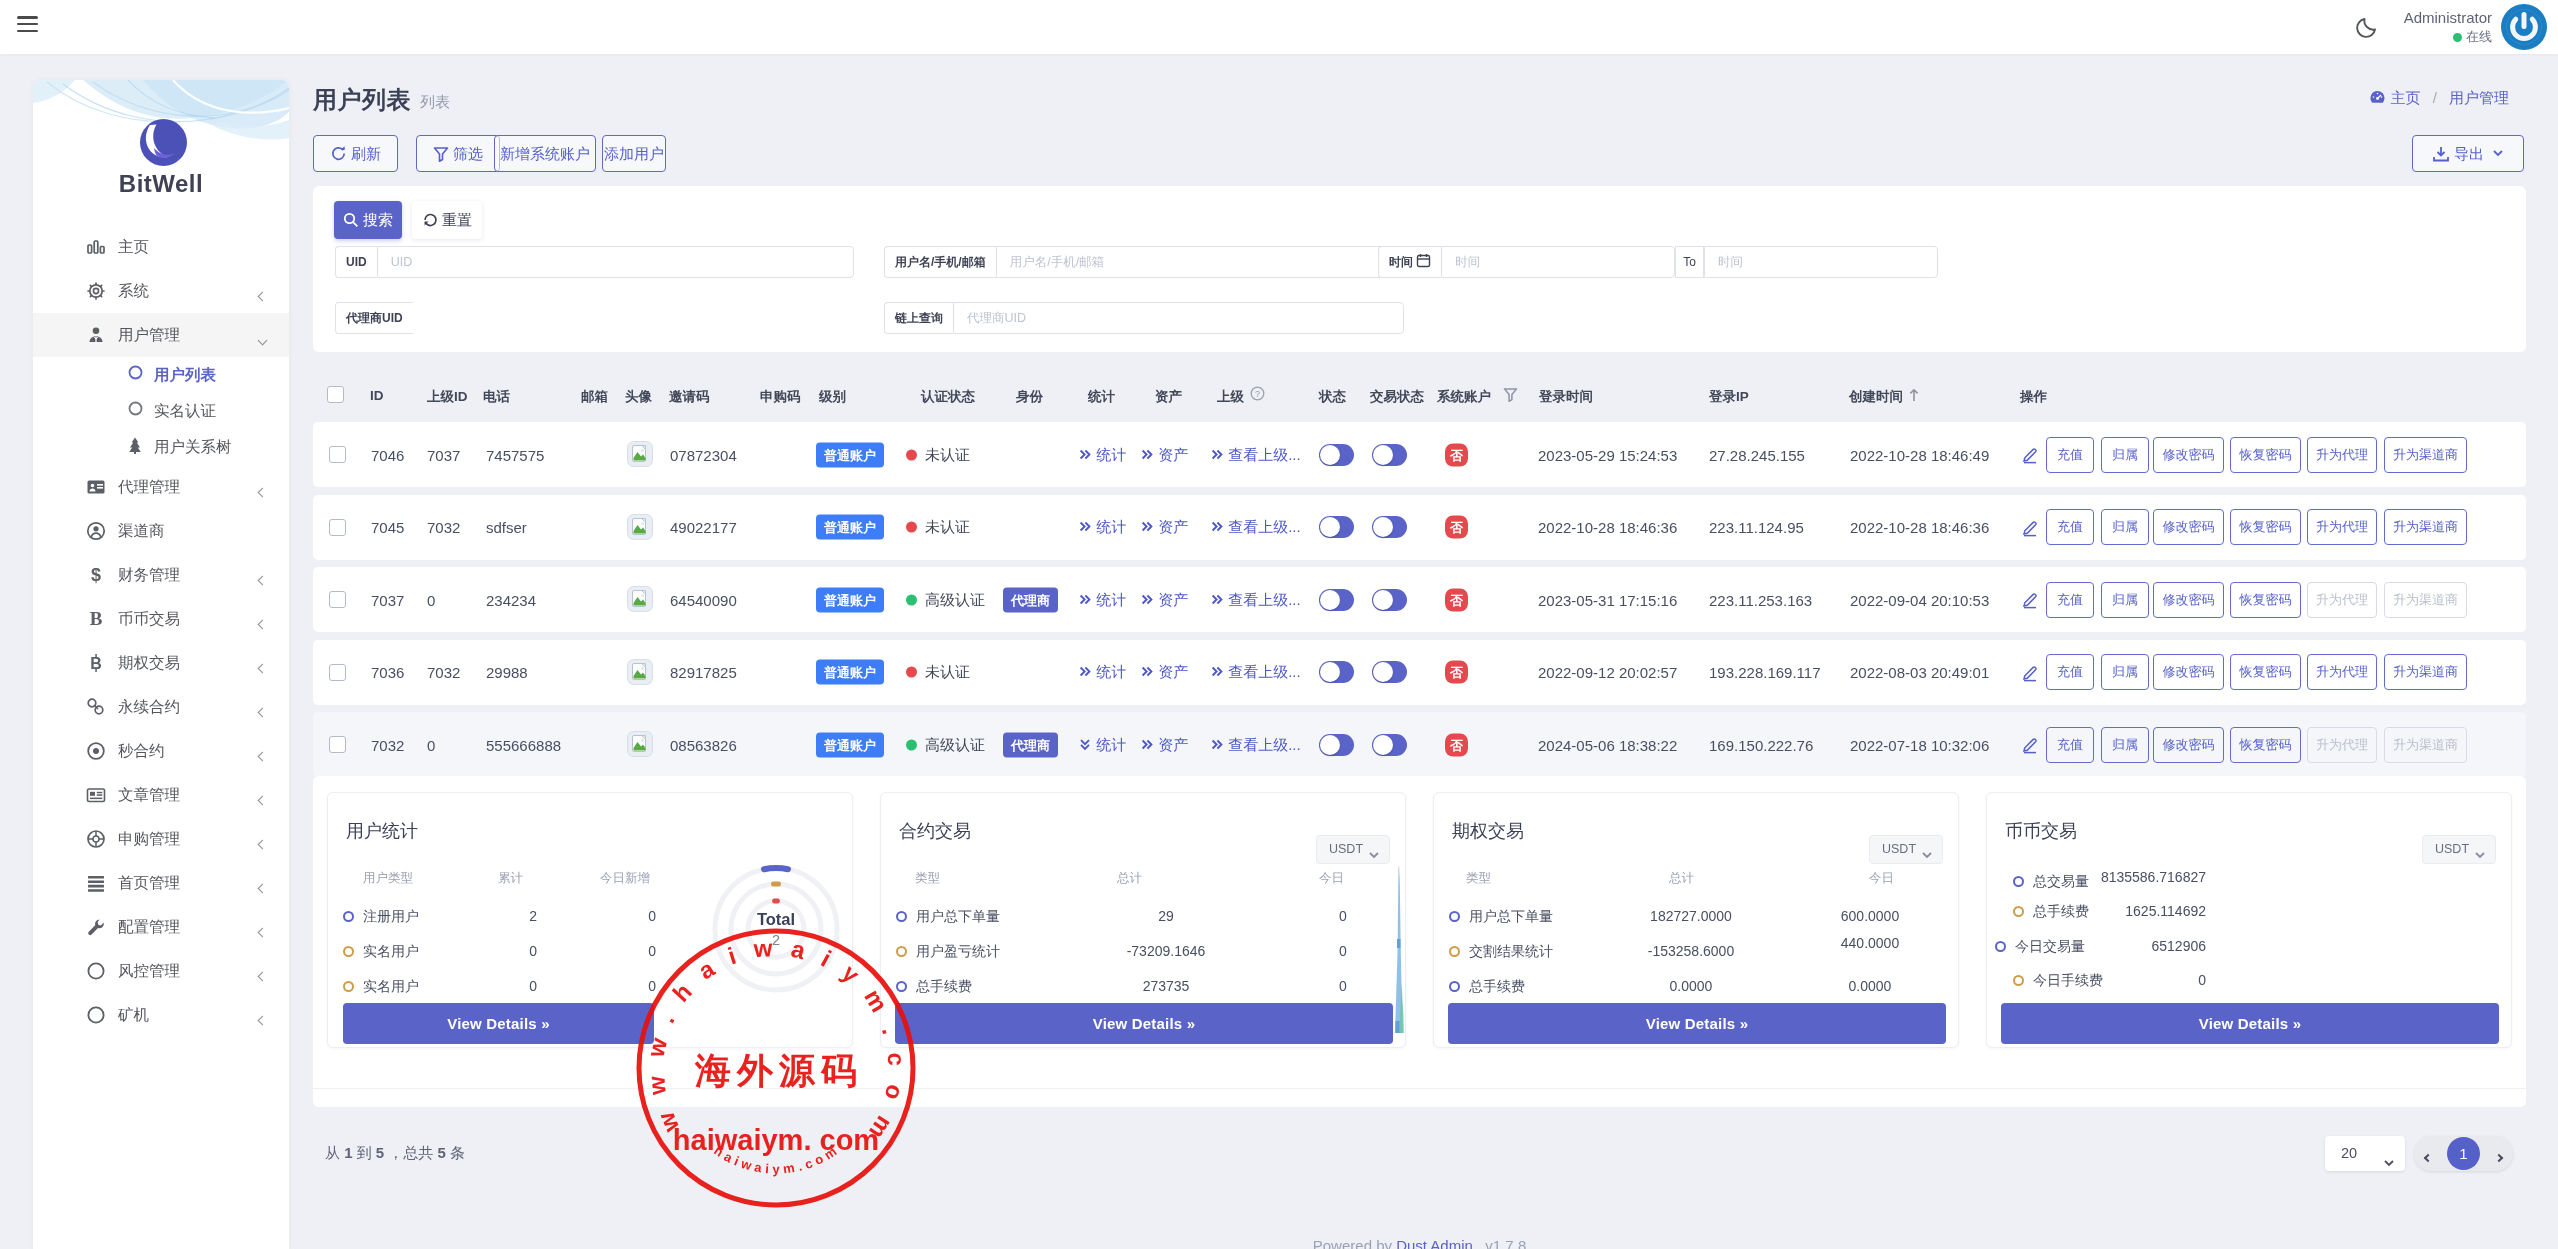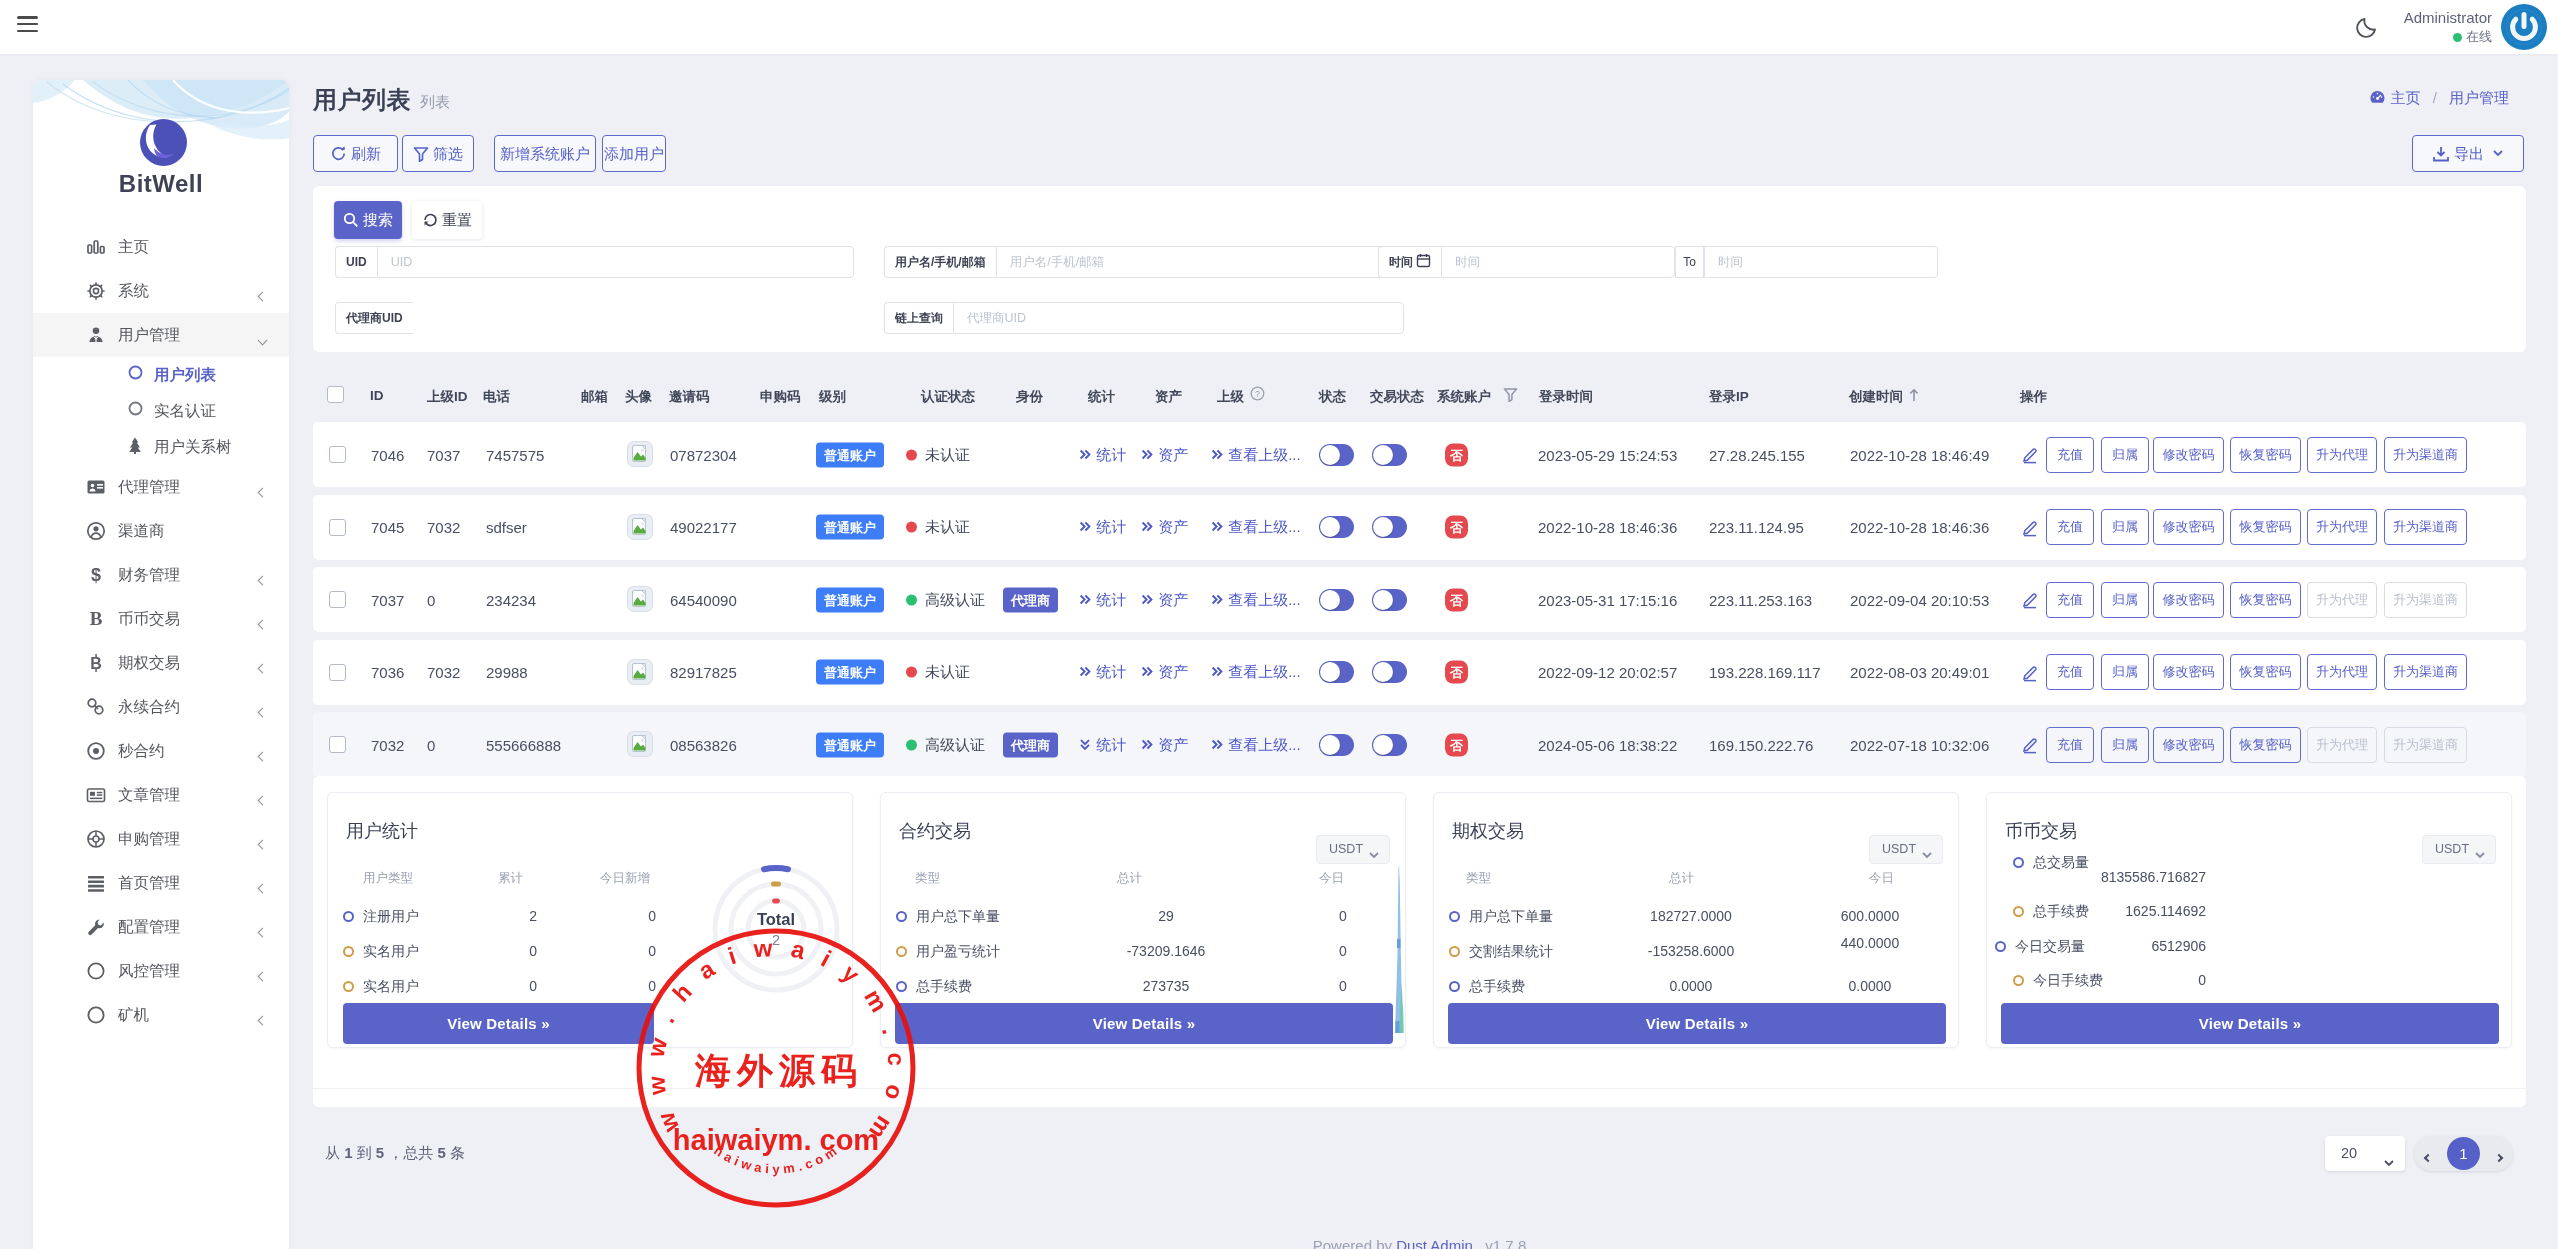--- a/index.html
+++ b/index.html
@@ -289,21 +289,21 @@
         <circle cx="8.5" cy="9.5" r="1.4" fill="#fff"></circle>
         <path d="M8.5 9.5L12 6" stroke="#fff" stroke-width="1.2"></path>
         <circle cx="4.5" cy="8" r="0.8" fill="#fff"></circle>
         <circle cx="8.5" cy="4.5" r="0.8" fill="#fff"></circle>
         <circle cx="12.5" cy="8" r="0.8" fill="#fff"></circle>
       </svg></span> 主页 <span class="sep">/</span> <span style="color:#5a62c8">用户管理</span></div>
 <div class="obtn" style="left:313px;top:135px;width:85px"><span style="vertical-align:-3px;display:inline-block"><svg width="17" height="17" viewBox="0 0 17 17" style="">
         <path d="M14.2 8.5a5.7 5.7 0 1 1-1.7-4l1.7-1.7" fill="none" stroke="#5660c9" stroke-width="1.7"></path>
         <path d="M14.6 1.2v3.9h-3.9z" fill="#5660c9"></path>
       </svg></span> 刷新</div>
-<div class="obtn" style="left:402px;top:135px;width:72px"><span style="vertical-align:-3px;display:inline-block"><svg width="16" height="16" viewBox="0 0 16 16" style="">
+<div class="obtn" style="left:416px;top:135px;width:84px"><span style="vertical-align:-3px;display:inline-block"><svg width="16" height="16" viewBox="0 0 16 16" style="">
         <path d="M1.5 2h13l-5 6v5.5l-3 1.8V8z" fill="none" stroke="#5660c9" stroke-width="1.6" stroke-linejoin="round" transform="scale(1.0)"></path>
       </svg></span> 筛选</div>
 <div class="obtn" style="left:494px;top:135px;width:102px">新增系统账户</div>
 <div class="obtn" style="left:602px;top:135px;width:64px">添加用户</div>
 <div class="obtn" style="left:2412px;top:135px;width:112px"><span style="vertical-align:-4px;display:inline-block"><svg width="18" height="18" viewBox="0 0 18 18" style="">
         <path d="M9 2v8M5.5 7L9 10.5 12.5 7" fill="none" stroke="#5660c9" stroke-width="1.8"></path>
         <path d="M2 12v3.5h14V12" fill="none" stroke="#5660c9" stroke-width="1.8"></path>
       </svg></span> 导出 &nbsp;<span style="vertical-align:0px;display:inline-block"><svg width="12" height="12" viewBox="0 0 12 12" style="">
         <path d="M2 4l4 4 4-4" fill="none" stroke="#5660c9" stroke-width="1.8"></path>
       </svg></span></div>
@@ -702,21 +702,21 @@
 <div class="srow" style="left:15px;top:185px"><span class="mk" style="border-color:#5a64c8"></span>总手续费</div>
 <div class="srow" style="left:97px;top:185px;width:320px;text-align:center">0.0000</div>
 <div class="srow" style="left:356px;top:185px;width:160px;text-align:center">0.0000</div>
 <div class="vd" style="left:14px;top:210px;width:498px">View Details <span style="font-size:15px">»</span></div>
 </div>
 <div class="scard" style="left:1673px">
       <div class="ttl">币币交易</div>
       <div class="usdt" style="left:435px;top:42px">USDT <span style="position:absolute;right:9px;top:8px"><svg width="12" height="12" viewBox="0 0 12 12" style="">
             <path d="M2 4l4 4 4-4" fill="none" stroke="#878da0" stroke-width="1.8"></path>
           </svg></span></div>
-<div class="srow" style="left:26px;top:61px"><span class="mk" style="border-color:#5a64c8"></span>总交易量</div>
+<div class="srow" style="left:26px;top:80px"><span class="mk" style="border-color:#5a64c8"></span>总交易量</div>
 <div class="srow" style="left:99px;top:76px;width:120px;text-align:right">8135586.716827</div>
 <div class="srow" style="left:26px;top:110px"><span class="mk" style="border-color:#cf9c4a"></span>总手续费</div>
 <div class="srow" style="left:99px;top:110px;width:120px;text-align:right">1625.114692</div>
 <div class="srow" style="left:8px;top:145px"><span class="mk" style="border-color:#5a64c8"></span>今日交易量</div>
 <div class="srow" style="left:99px;top:145px;width:120px;text-align:right">6512906</div>
 <div class="srow" style="left:26px;top:179px"><span class="mk" style="border-color:#cf9c4a"></span>今日手续费</div>
 <div class="srow" style="left:99px;top:179px;width:120px;text-align:right">0</div>
 <div class="vd" style="left:14px;top:210px;width:498px">View Details <span style="font-size:15px">»</span></div>
 </div>
 </div>

